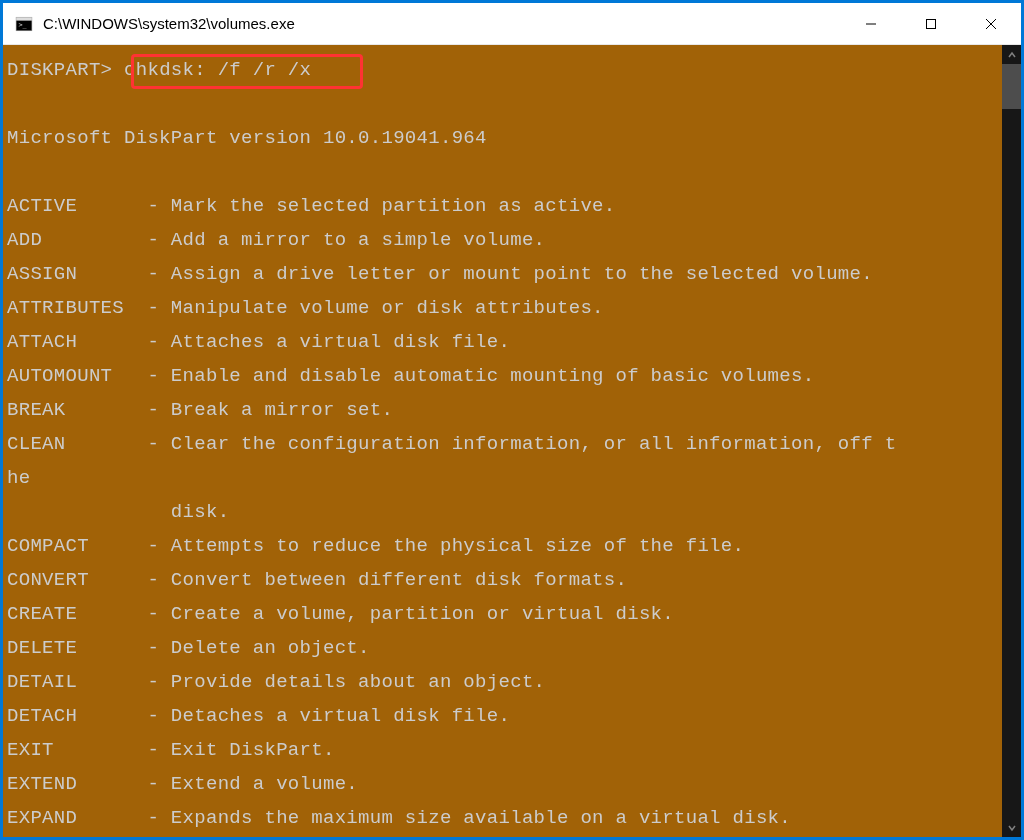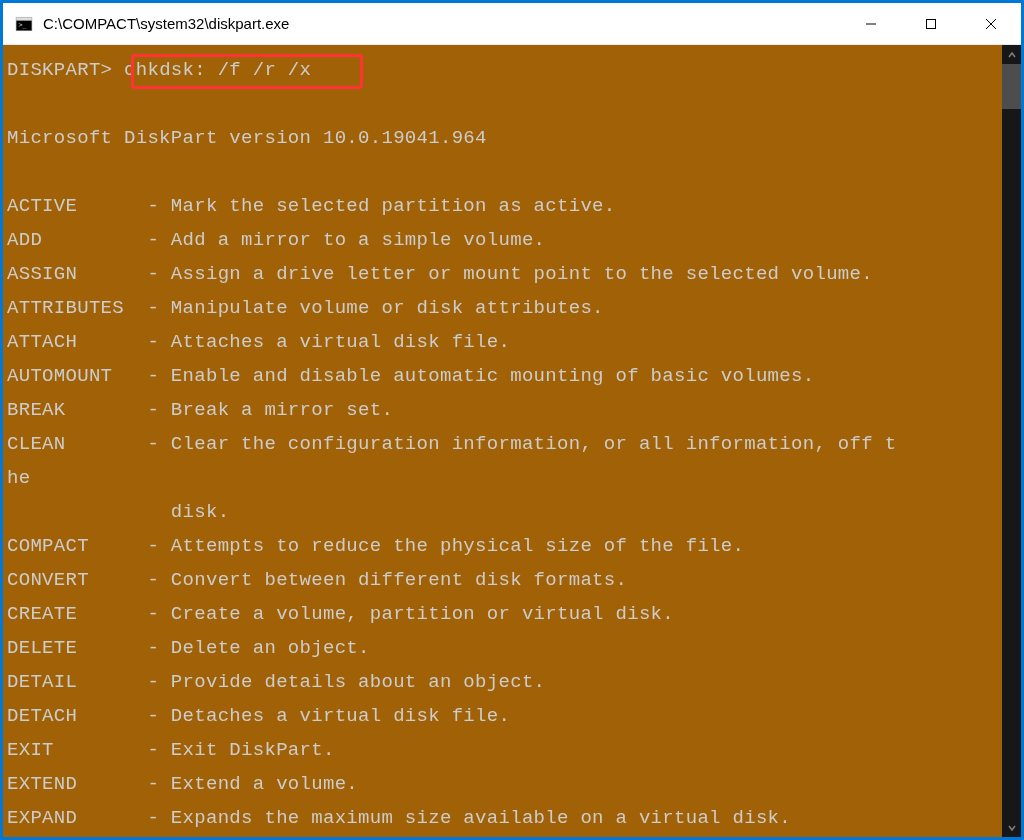--- a/index.html
+++ b/index.html
@@ -135,21 +135,21 @@
 
 <div class="window">
   <div class="titlebar">
     <span class="titlebar-icon">
       <svg viewBox="0 0 16 16">
         <rect x="1" y="2" width="14" height="12" fill="#000" stroke="#888" stroke-width="0.5"></rect>
         <rect x="1" y="2" width="14" height="3" fill="#ddd"></rect>
         <text x="3" y="11" font-size="6" fill="#ccc" font-family="monospace">&gt;_</text>
       </svg>
     </span>
-    <span class="titlebar-text">C:\COMPACT\system32\diskpart.exe</span>
+    <span class="titlebar-text">C:\WINDOWS\system32\volumes.exe</span>
     <div class="window-controls">
       <div class="win-btn">
         <svg viewBox="0 0 12 12">
             <line x1="1" y1="6" x2="11" y2="6" stroke="#000" stroke-width="1"></line>
           </svg>
       </div>
       <div class="win-btn">
         <svg viewBox="0 0 12 12">
             <rect x="1.5" y="1.5" width="9" height="9" fill="none" stroke="#000" stroke-width="1"></rect>
           </svg>

